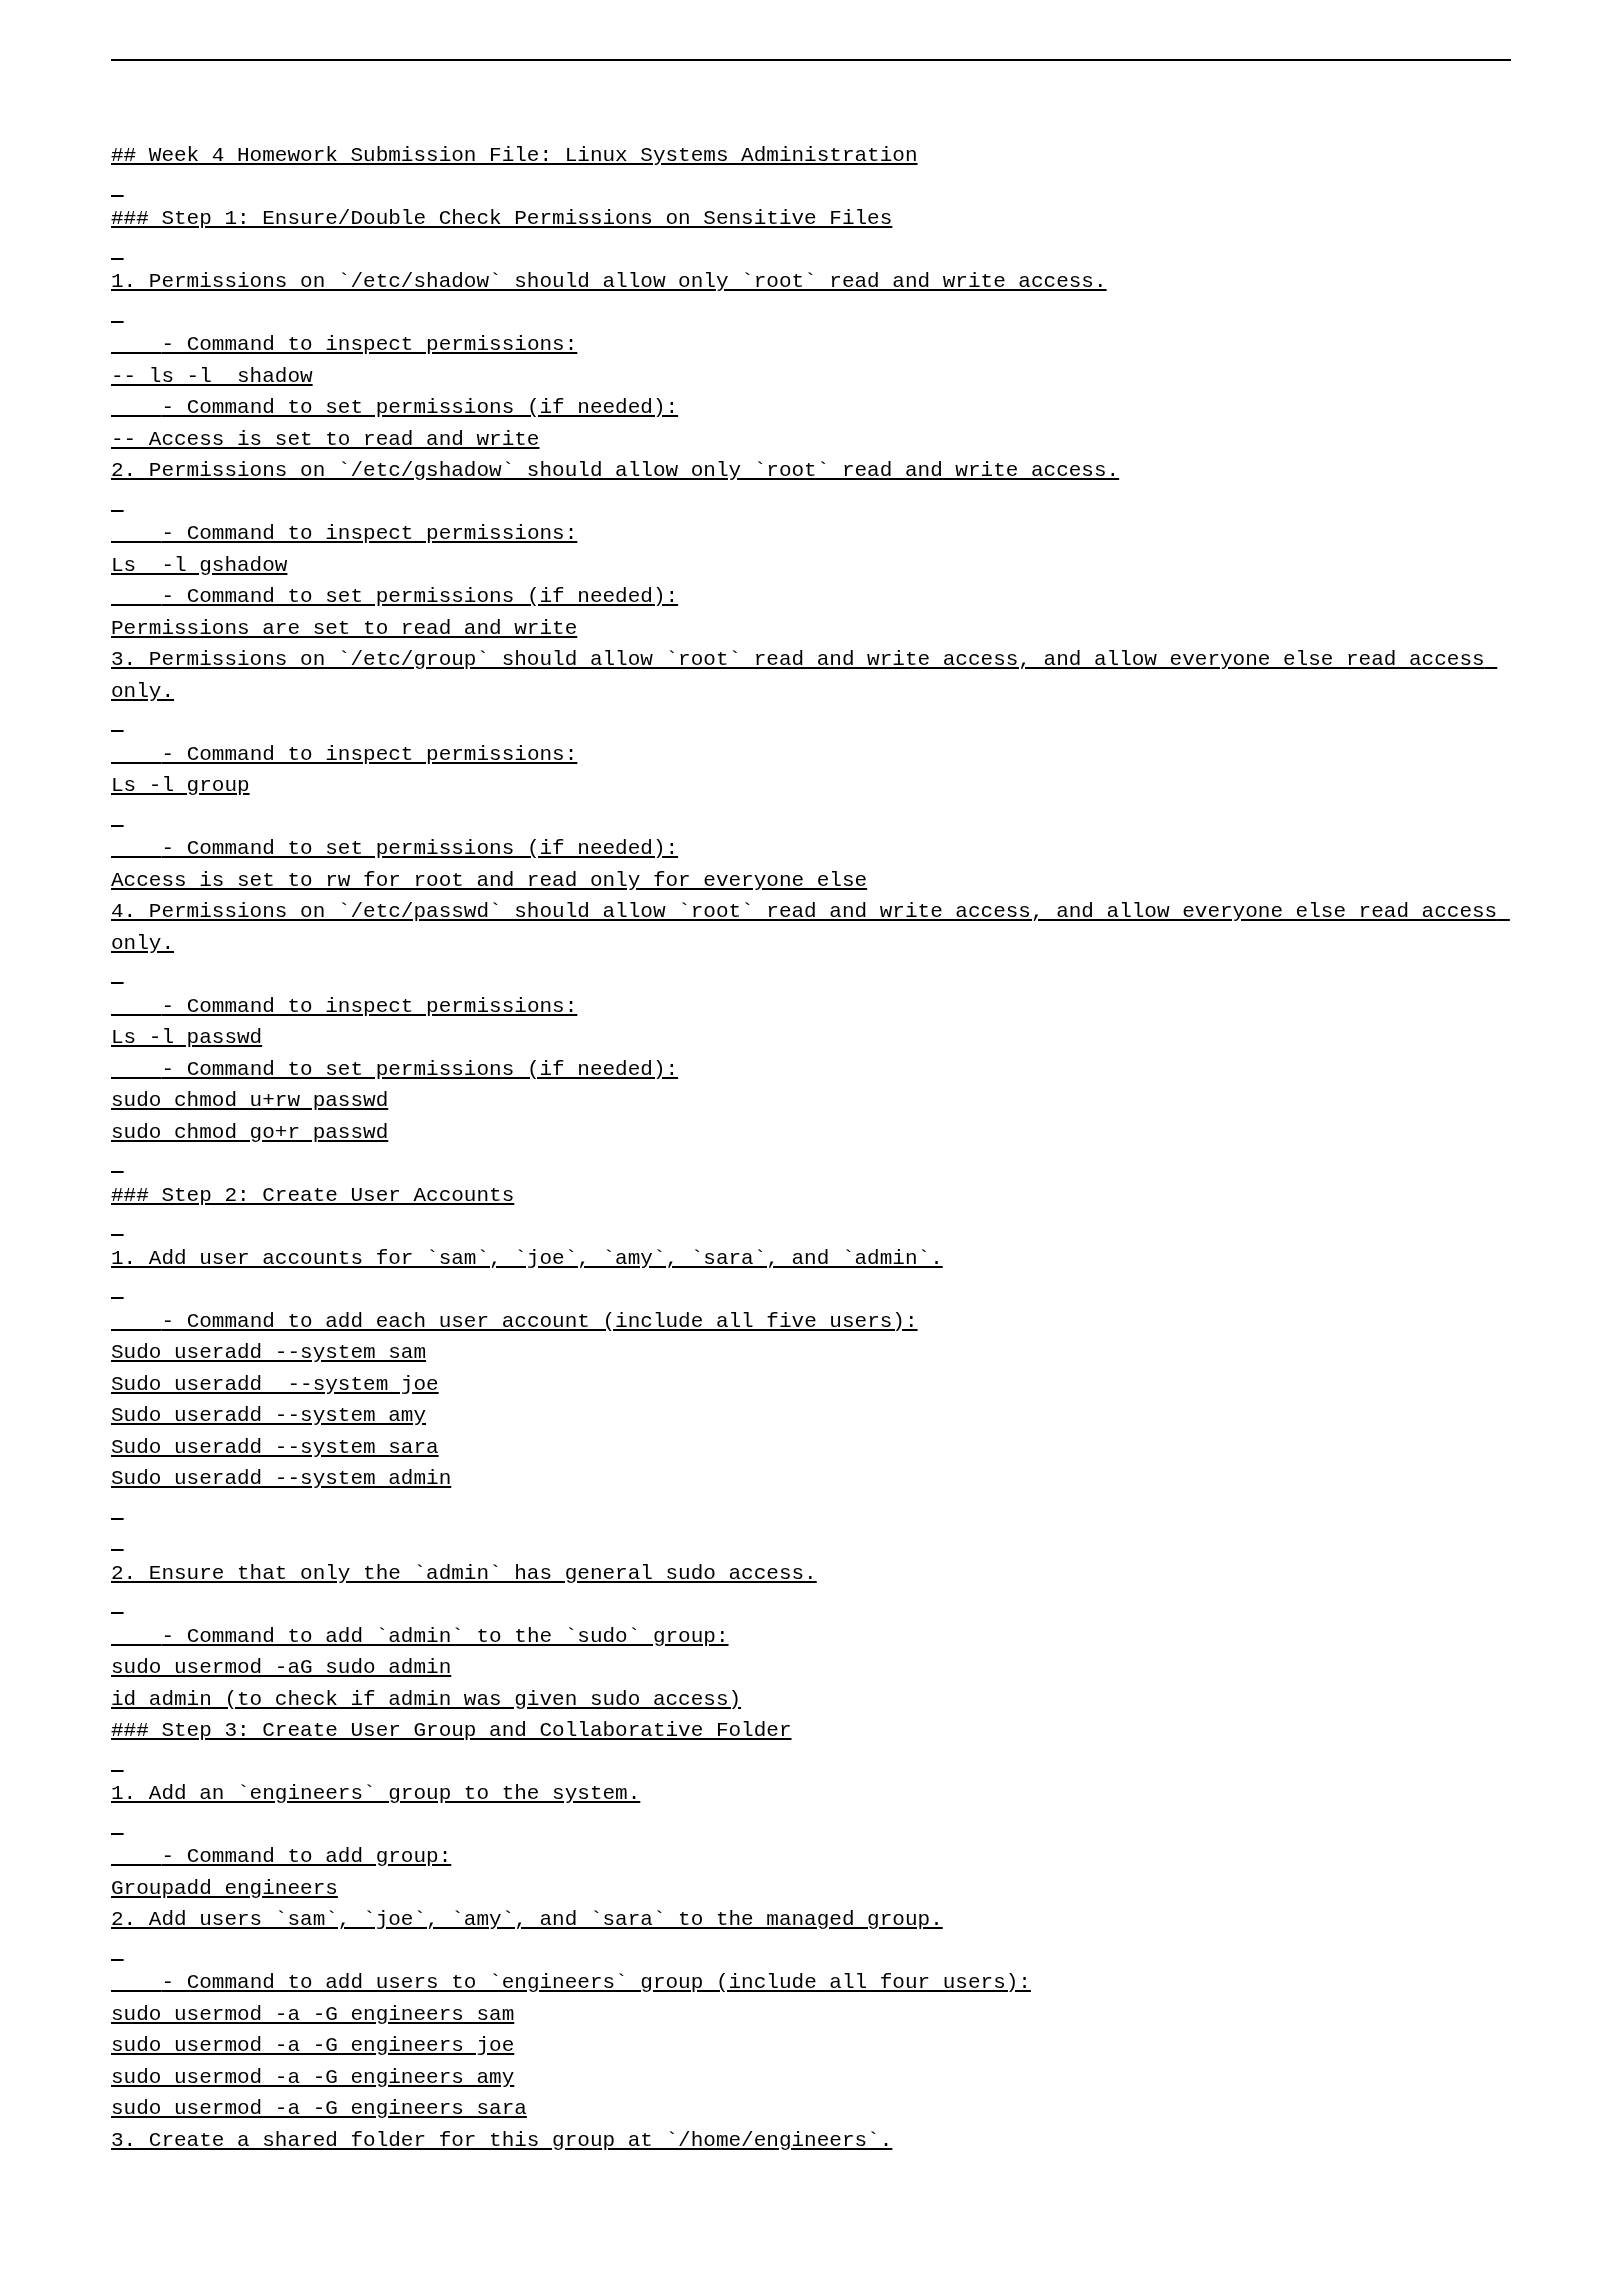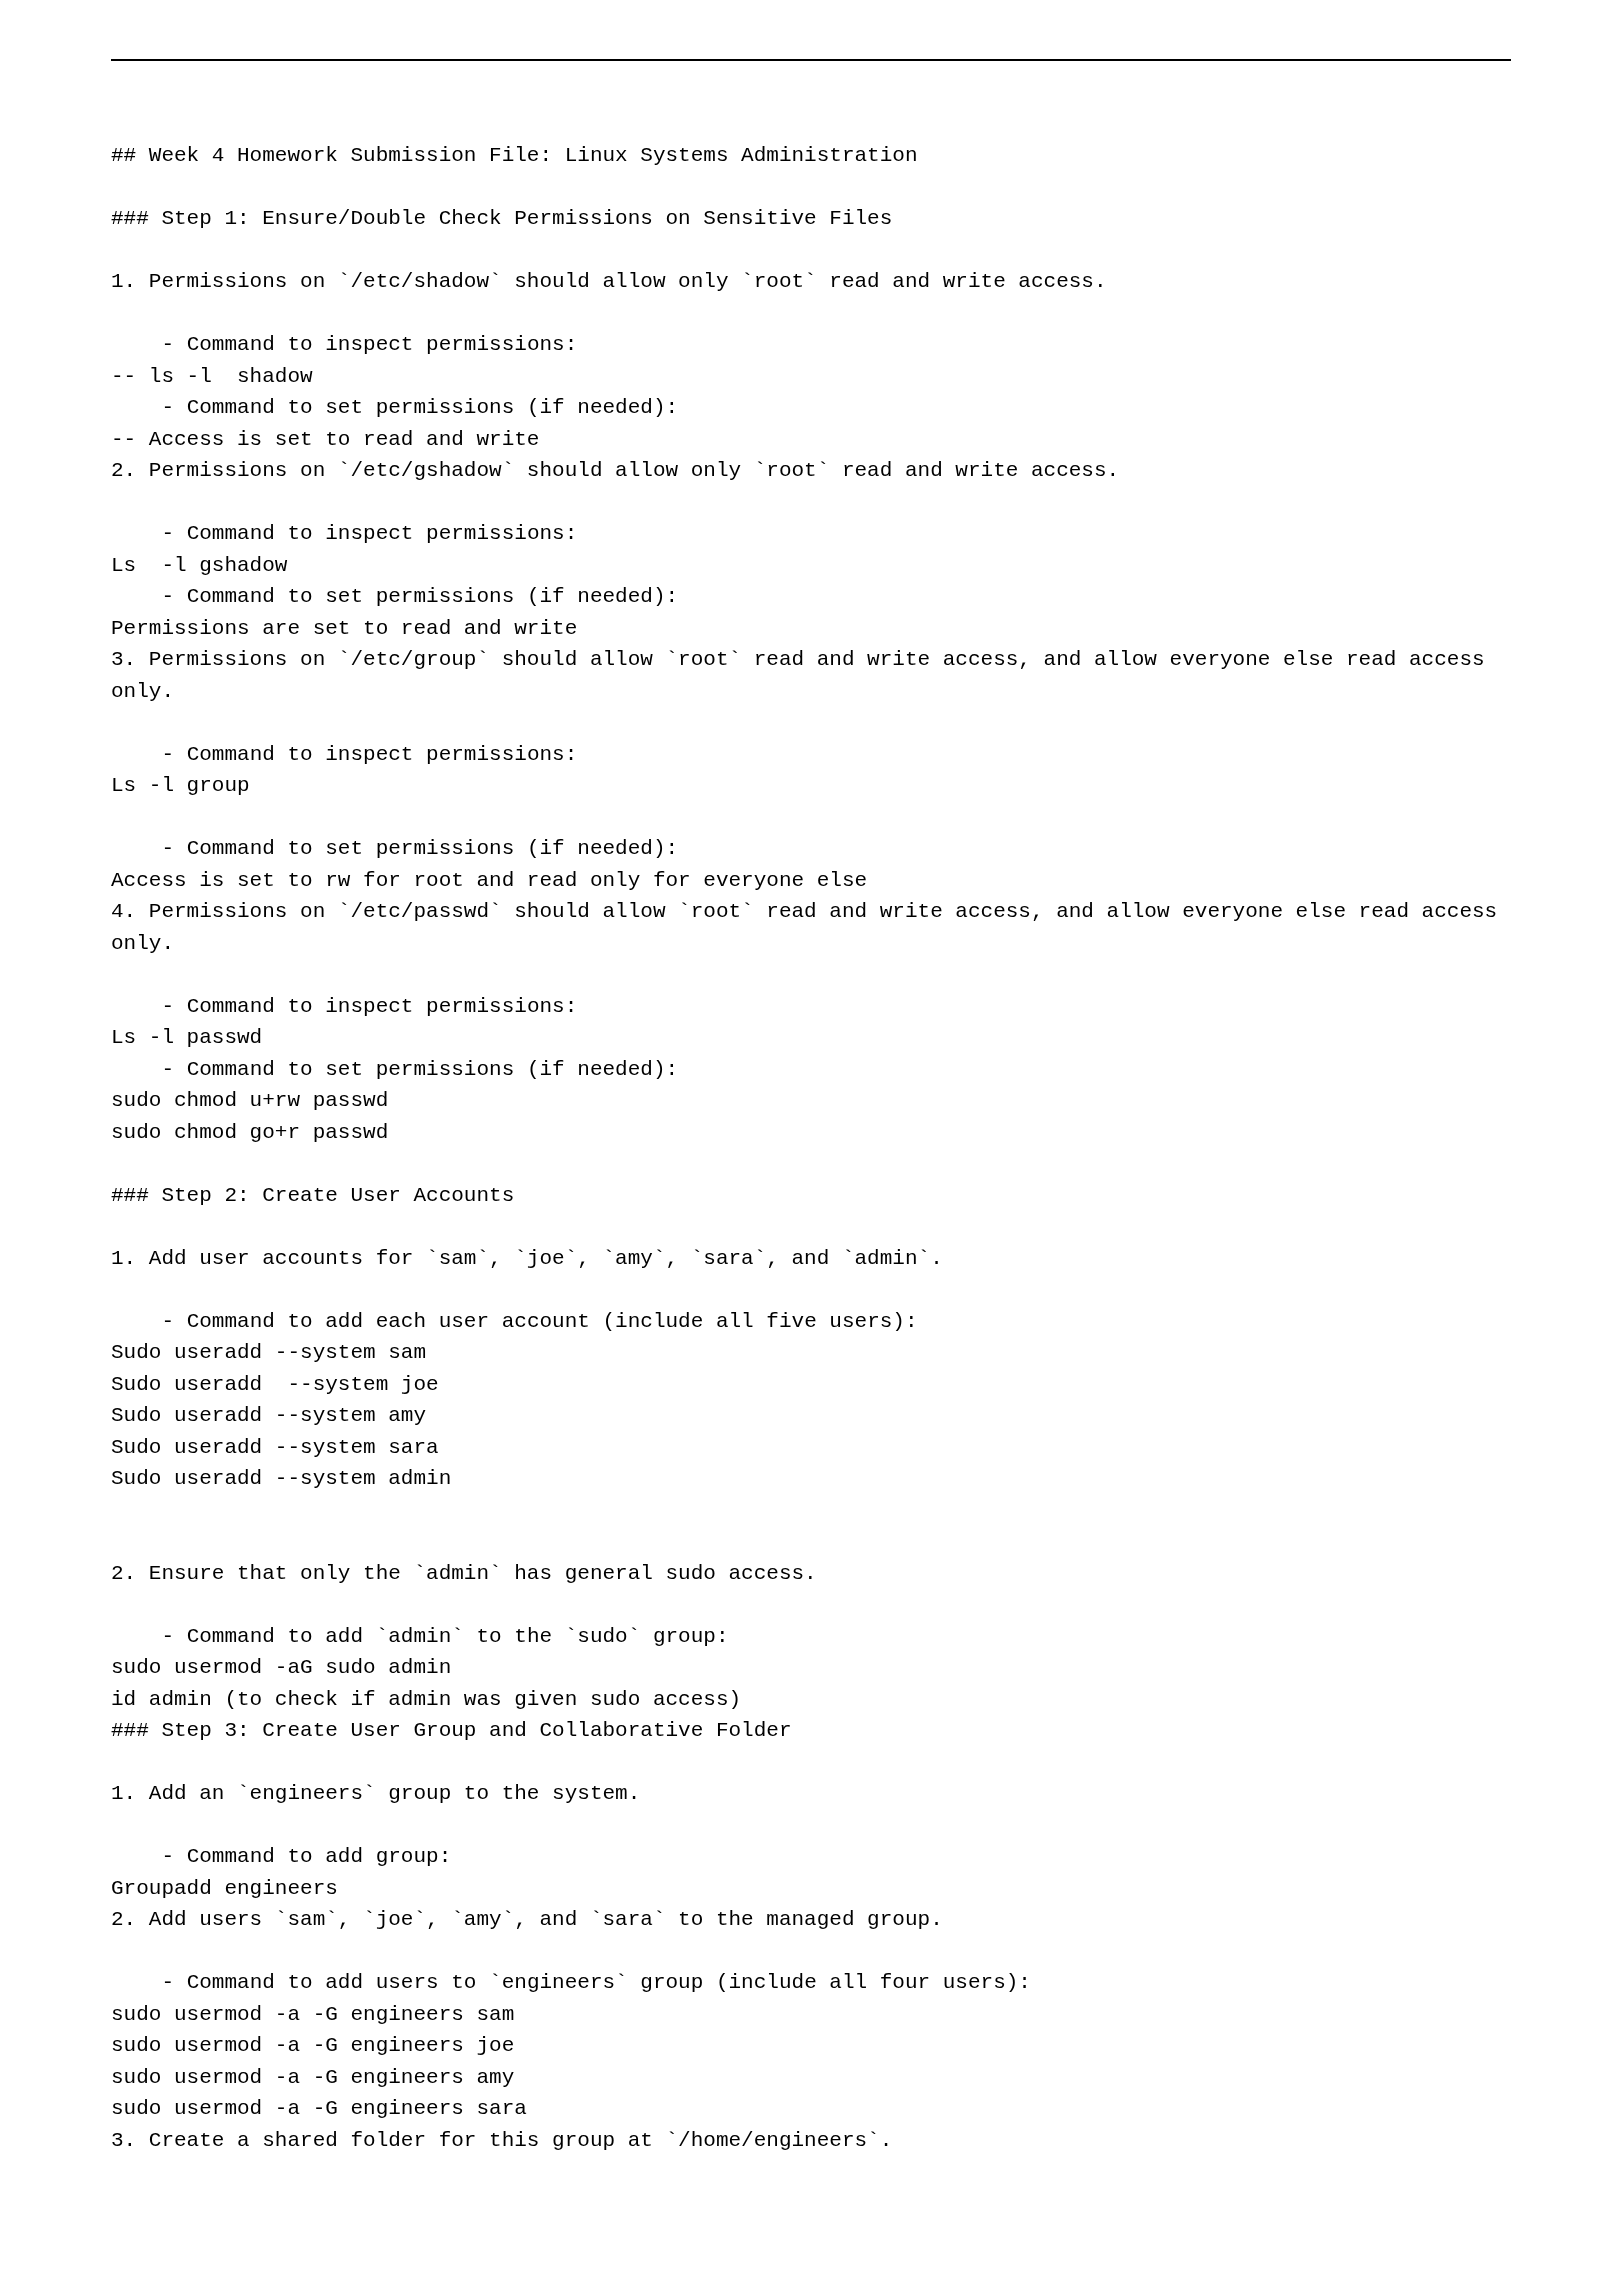--- a/index.html
+++ b/index.html
@@ -10,21 +10,21 @@
       line-height: 1.5;
       color: #000;
       padding: 59px 111px 65px 111px;
       width: 1622px;
     }
     .top-rule {
       border-top: 2px solid #000;
       width: 100%;
       margin-bottom: 79px;
     }
-    .content { white-space: pre-wrap; }
+    .content { white-space: pre-wrap; text-decoration: underline; }
     .line { min-height: 1.5em; }
   </style>
 </head>
 <body>
 
 <div class="top-rule"></div>
 
 <div class="content" id="doc-body"><div class="line">## Week 4 Homework Submission File: Linux Systems Administration</div><div class="line">&nbsp;</div><div class="line">### Step 1: Ensure/Double Check Permissions on Sensitive Files</div><div class="line">&nbsp;</div><div class="line">1. Permissions on `/etc/shadow` should allow only `root` read and write access.</div><div class="line">&nbsp;</div><div class="line">    - Command to inspect permissions:</div><div class="line">-- ls -l  shadow</div><div class="line">    - Command to set permissions (if needed):</div><div class="line">-- Access is set to read and write</div><div class="line">2. Permissions on `/etc/gshadow` should allow only `root` read and write access.</div><div class="line">&nbsp;</div><div class="line">    - Command to inspect permissions:</div><div class="line">Ls  -l gshadow</div><div class="line">    - Command to set permissions (if needed):</div><div class="line">Permissions are set to read and write</div><div class="line">3. Permissions on `/etc/group` should allow `root` read and write access, and allow everyone else read access only.</div><div class="line">&nbsp;</div><div class="line">    - Command to inspect permissions:</div><div class="line">Ls -l group</div><div class="line">&nbsp;</div><div class="line">    - Command to set permissions (if needed):</div><div class="line">Access is set to rw for root and read only for everyone else</div><div class="line">4. Permissions on `/etc/passwd` should allow `root` read and write access, and allow everyone else read access only.</div><div class="line">&nbsp;</div><div class="line">    - Command to inspect permissions:</div><div class="line">Ls -l passwd</div><div class="line">    - Command to set permissions (if needed):</div><div class="line">sudo chmod u+rw passwd</div><div class="line">sudo chmod go+r passwd</div><div class="line">&nbsp;</div><div class="line">### Step 2: Create User Accounts</div><div class="line">&nbsp;</div><div class="line">1. Add user accounts for `sam`, `joe`, `amy`, `sara`, and `admin`.</div><div class="line">&nbsp;</div><div class="line">    - Command to add each user account (include all five users):</div><div class="line">Sudo useradd --system sam</div><div class="line">Sudo useradd  --system joe</div><div class="line">Sudo useradd --system amy</div><div class="line">Sudo useradd --system sara</div><div class="line">Sudo useradd --system admin</div><div class="line">&nbsp;</div><div class="line">&nbsp;</div><div class="line">2. Ensure that only the `admin` has general sudo access.</div><div class="line">&nbsp;</div><div class="line">    - Command to add `admin` to the `sudo` group:</div><div class="line">sudo usermod -aG sudo admin</div><div class="line">id admin (to check if admin was given sudo access)</div><div class="line">### Step 3: Create User Group and Collaborative Folder</div><div class="line">&nbsp;</div><div class="line">1. Add an `engineers` group to the system.</div><div class="line">&nbsp;</div><div class="line">    - Command to add group:</div><div class="line">Groupadd engineers</div><div class="line">2. Add users `sam`, `joe`, `amy`, and `sara` to the managed group.</div><div class="line">&nbsp;</div><div class="line">    - Command to add users to `engineers` group (include all four users):</div><div class="line">sudo usermod -a -G engineers sam</div><div class="line">sudo usermod -a -G engineers joe</div><div class="line">sudo usermod -a -G engineers amy</div><div class="line">sudo usermod -a -G engineers sara</div><div class="line">3. Create a shared folder for this group at `/home/engineers`.</div></div>
 
 

